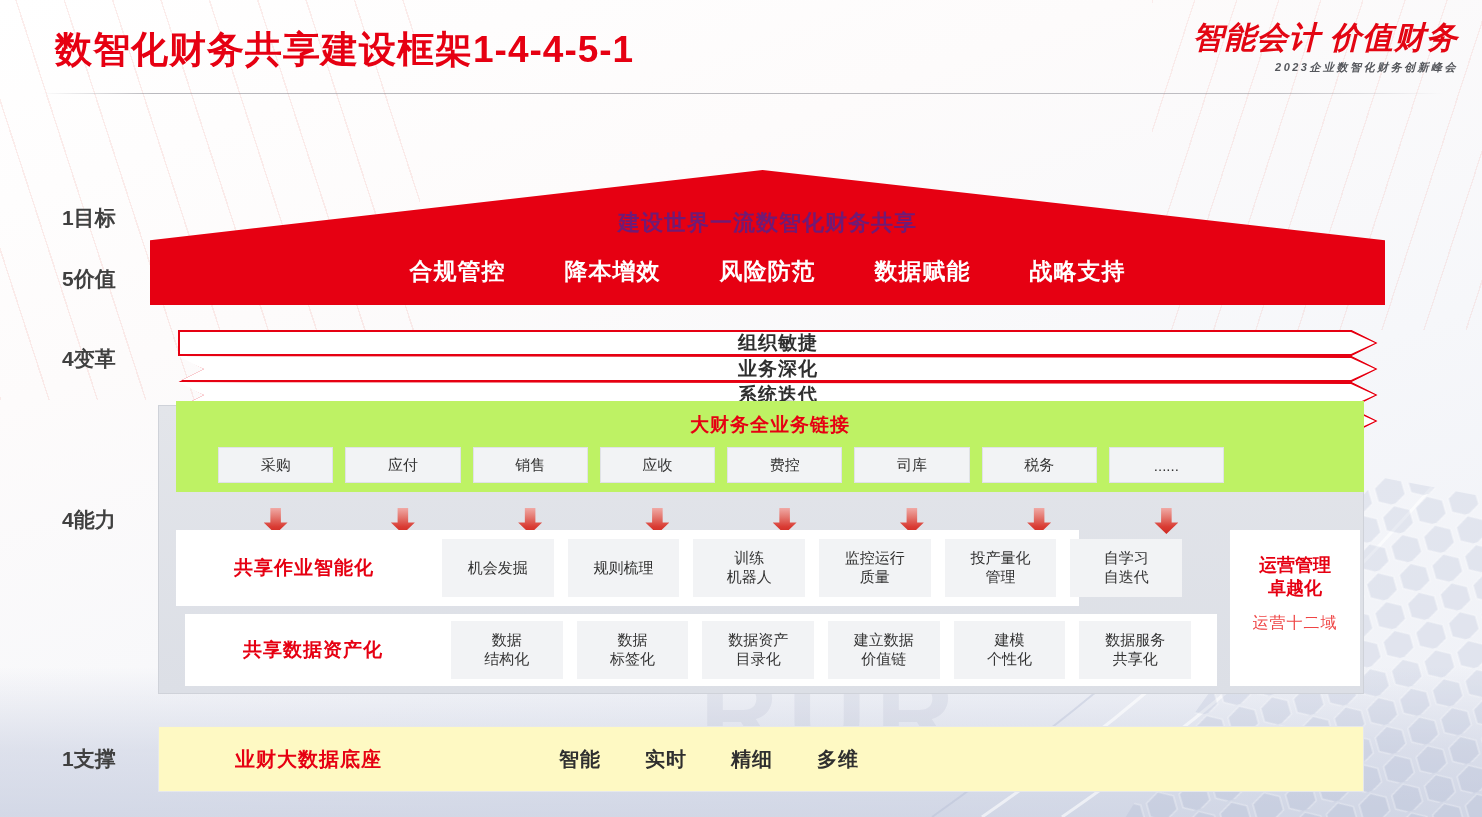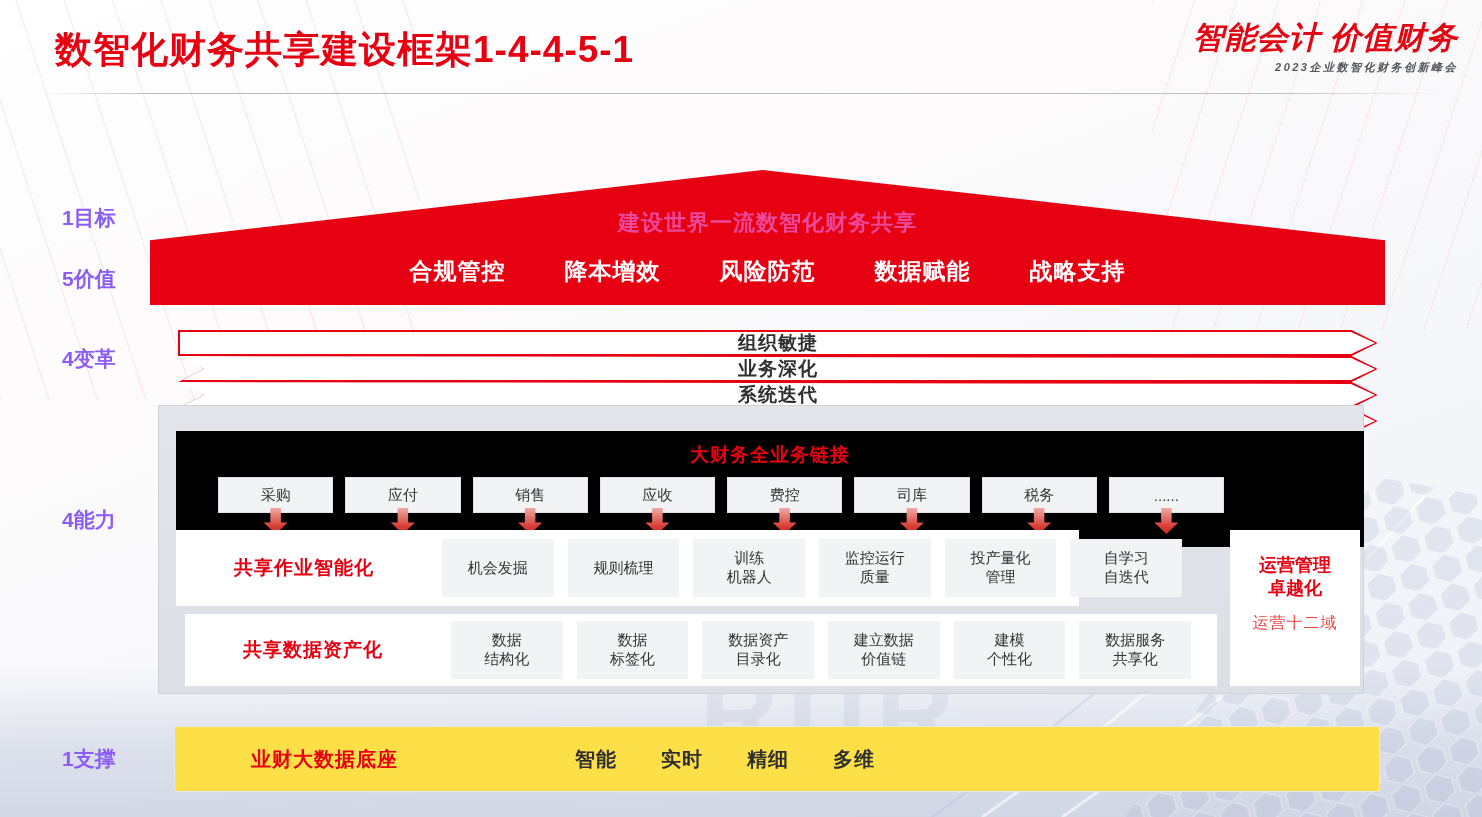--- a/index.html
+++ b/index.html
@@ -68,38 +68,38 @@
     letter-spacing:2.5px;white-space:nowrap;font-weight:bold;
   }
   .header-rule{
     position:absolute;left:40px;top:93px;width:1404px;height:1px;
     background:linear-gradient(90deg,rgba(150,150,155,.0),rgba(130,130,138,.55) 8%,rgba(130,130,138,.5) 88%,rgba(150,150,155,0));
   }
 
   
   .row-label{
     position:absolute;left:62px;
-    font-size:21px;font-weight:bold;color:#8b5cf6;white-space:nowrap;
+    font-size:21px;font-weight:bold;color:#404040;white-space:nowrap;
   }
   .lbl-goal{top:204px;}
   .lbl-value{top:265px;}
   .lbl-change{top:345px;}
   .lbl-cap{top:506px;}
   .lbl-support{top:745px;}
 
   
   .roof-wrap{position:absolute;left:150px;top:170px;width:1235px;height:135px;}
   .roof-poly{
     position:absolute;inset:0;
     background:#E60012;
     clip-path:polygon(0% 52%, 49.6% 0%, 100% 52%, 100% 100%, 0% 100%);
   }
   .roof-title{
     position:absolute;left:0;right:0;top:38px;text-align:center;
-    font-size:22px;font-weight:bold;color:#ec4899;letter-spacing:1px;
+    font-size:22px;font-weight:bold;color:#701a75;letter-spacing:1px;
   }
   .value-row{
     position:absolute;left:0;right:0;top:86px;
     display:flex;justify-content:center;gap:59px;
   }
   .value-item{
     font-size:23px;font-weight:bold;color:#ffffff;white-space:nowrap;letter-spacing:1px;
   }
 
   
@@ -141,22 +141,22 @@
   
   .cap-outer{
     position:absolute;left:158px;top:405px;width:1206px;height:289px;
     background:linear-gradient(180deg,#e3e5ea 0%,#dcdfe6 100%);
     border:1px solid #cfd2d9;
     box-sizing:border-box;
   }
 
   
   .chain-panel{
-    position:absolute;left:176px;top:431px;width:1188px;height:116px;
-    background:#000000;box-sizing:border-box;
+    position:absolute;left:176px;top:401px;width:1188px;height:91px;
+    background:#bef264;box-sizing:border-box;
   }
   .chain-title{
     position:absolute;left:0;right:0;top:11px;text-align:center;
     font-size:19px;font-weight:bold;color:#E60012;letter-spacing:1px;
   }
   .chain-tags{
     position:absolute;left:42px;top:46px;width:1006px;height:36px;
     display:flex;gap:12px;
   }
   .chain-tag{
@@ -209,22 +209,22 @@
   }
   .ops-title{
     font-size:18px;font-weight:bold;color:#E60012;line-height:1.25;text-align:center;
   }
   .ops-sub{
     margin-top:14px;font-size:16px;color:#ef4444;letter-spacing:1px;
   }
 
   
   .support-bar{
-    position:absolute;left:174px;top:726px;width:1206px;height:66px;
-    background:#fde047;border:1px solid #e6e8ec;box-sizing:border-box;
+    position:absolute;left:158px;top:726px;width:1206px;height:66px;
+    background:#fef9c3;border:1px solid #e6e8ec;box-sizing:border-box;
   }
   .support-title{
     position:absolute;left:76px;top:50%;transform:translateY(-50%);
     font-size:20px;font-weight:bold;color:#E60012;letter-spacing:1px;white-space:nowrap;
   }
   .support-items{
     position:absolute;left:400px;top:50%;transform:translateY(-50%);
     display:flex;gap:44px;align-items:center;
   }
   .support-item{

